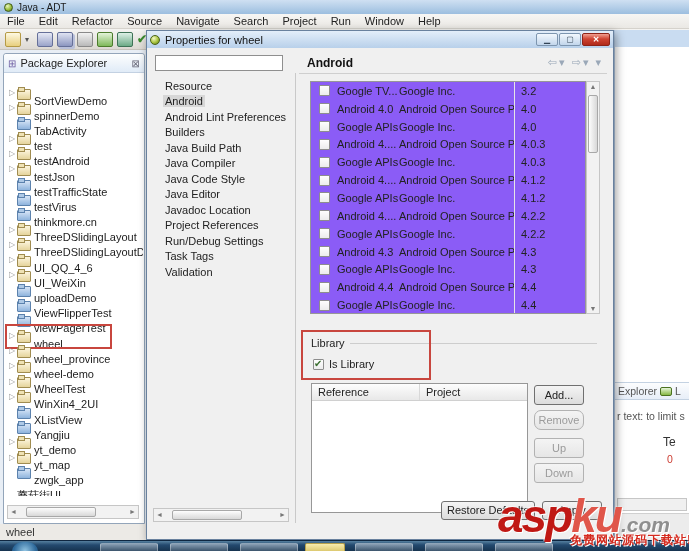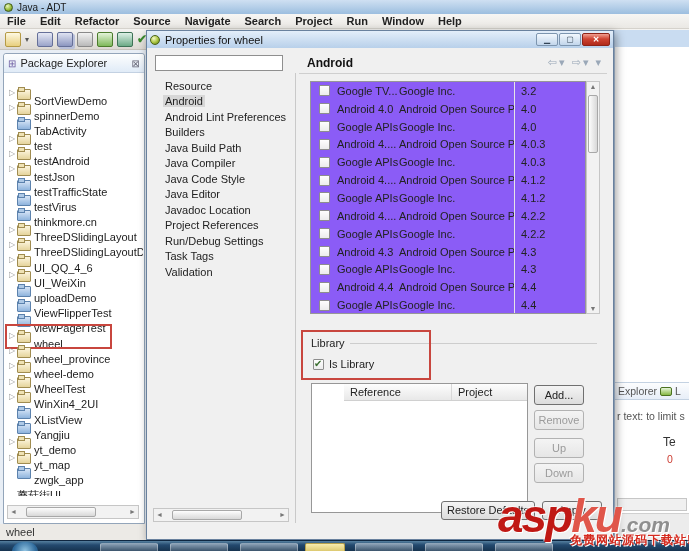--- a/index.html
+++ b/index.html
@@ -10,21 +10,21 @@
   }
   
   .titlebar { position:absolute; left:0; top:0; width:689px; height:14px;
     background:linear-gradient(#cfe0f2,#9cbedf); display:flex; align-items:center; gap:4px;
     padding:0 4px; font-size:10px; color:#1a1a1a; }
   .app-icon { width:9px; height:9px; border-radius:50%;
     background:radial-gradient(circle at 35% 30%, #e8f4c0, #9bbf3b 55%, #4a6b1a); border:1px solid #3f5a18; }
   .menubar { position:absolute; left:0; top:14px; width:689px; height:15px;
     background:linear-gradient(#f7f6f4,#eae8e4); border-bottom:1px solid #d5d2cc;
     display:flex; align-items:center; font-size:11px; color:#222; }
-  .menubar span { padding:0 7px; cursor:default;font-weight:bold; }
+  .menubar span { padding:0 7px; cursor:default; }
   .toolbar { position:absolute; left:0; top:29px; width:689px; height:21px;
     background:linear-gradient(#f5f4f2,#ddd9d3); border-bottom:1px solid #c7c3bc;
     display:flex; align-items:center; padding-left:5px; gap:4px; }
   .tb-icon { width:16px; height:15px; border-radius:2px; position:relative; }
   .ic-new   { background:linear-gradient(#fef9e2,#e8cf7e); border:1px solid #b59a45; }
   .ic-drop  { width:8px; background:none; color:#555; font-size:8px; line-height:15px; }
   .ic-save  { background:linear-gradient(#e6e9f5,#9aa3c9); border:1px solid #667099; }
   .ic-saveall { background:linear-gradient(#dfe3f2,#8c96c0); border:1px solid #667099; box-shadow:2px 2px 0 #b9c0da; }
   .ic-print { background:linear-gradient(#f2f2f2,#b9b9b9); border:1px solid #8a8a8a; }
   .ic-sdk   { background:linear-gradient(#e3f3d8,#7fb95a); border:1px solid #4c7c2c; }
@@ -122,31 +122,31 @@
   .sb-thumb-v { position:absolute; left:1px; top:13px; width:10px; height:58px;
     background:linear-gradient(90deg,#fdfdfd,#d8d8d8); border:1px solid #a8a8a8; border-radius:2px; }
 
   .lib-label { position:absolute; left:164px; top:306px; font-size:11px; color:#222; background:#f0f0f0; padding-right:5px; z-index:3; }
   .lib-groupline { position:absolute; left:200px; right:16px; top:312px; height:1px; background:#cdcdcd; }
   .lib-check { position:absolute; left:166px; top:327px; display:flex; align-items:center; gap:5px; font-size:11px; }
   .red-box { position:absolute; border:2px solid #c8463e; pointer-events:none; z-index:40; }
   .rb-lib { left:154px; top:299px; width:130px; height:50px; }
 
   .ref-table { position:absolute; left:164px; top:352px; width:217px; height:130px;
-    background:#fff; border:1px solid #979797;padding-left:32px; }
+    background:#fff; border:1px solid #979797; }
   .ref-head { display:flex; height:17px; background:linear-gradient(#fdfdfd,#e8e8e8);
     border-bottom:1px solid #d0d0d0; font-size:11px; align-items:center; }
   .rh-ref { width:108px; padding-left:6px; border-right:1px solid #d8d8d8; height:100%; display:flex; align-items:center; }
   .rh-prj { padding-left:6px; }
 
   .side-btn { position:absolute; left:387px; width:50px; height:20px; font-size:11px;
     font-family:"Liberation Sans",sans-serif; color:#222;
     background:linear-gradient(#f4f4f4,#dcdcdc); border:1px solid #707070; border-radius:3px; text-align:center; line-height:18px; }
   .side-btn.disabled { color:#9b9b9b; border-color:#b2b2b2; background:linear-gradient(#f4f4f4,#e6e6e6); }
-  .btn-add { top:354px; } .btn-remove { top:379px; } .btn-up { top:407px; } .btn-down { top:432px; }
+  .btn-add { top:354px; } .btn-remove { top:379px;border-radius:7px; } .btn-up { top:407px; } .btn-down { top:432px; }
   .btn-restore { position:absolute; left:294px; top:470px; width:94px; height:19px; font-size:11px;
     background:linear-gradient(#f4f4f4,#dcdcdc); border:1px solid #707070; border-radius:3px; text-align:center; line-height:17px; }
   .btn-apply { position:absolute; left:395px; top:470px; width:60px; height:19px; font-size:11px;
     background:linear-gradient(#f4f4f4,#dcdcdc); border:1px solid #707070; border-radius:3px; text-align:center; line-height:17px; }
 
   
   .taskbar { position:absolute; left:0; top:540px; width:689px; height:11px;
     background:linear-gradient(#55809f,#23496e 40%, #16334f); border-top:1px solid #0e2640; }
   .tb-orb { position:absolute; left:12px; top:1px; width:26px; height:10px; border-radius:10px 10px 0 0;
     background:radial-gradient(circle at 50% 90%, #9fd4f2, #2f6da0 70%); opacity:.9; }

